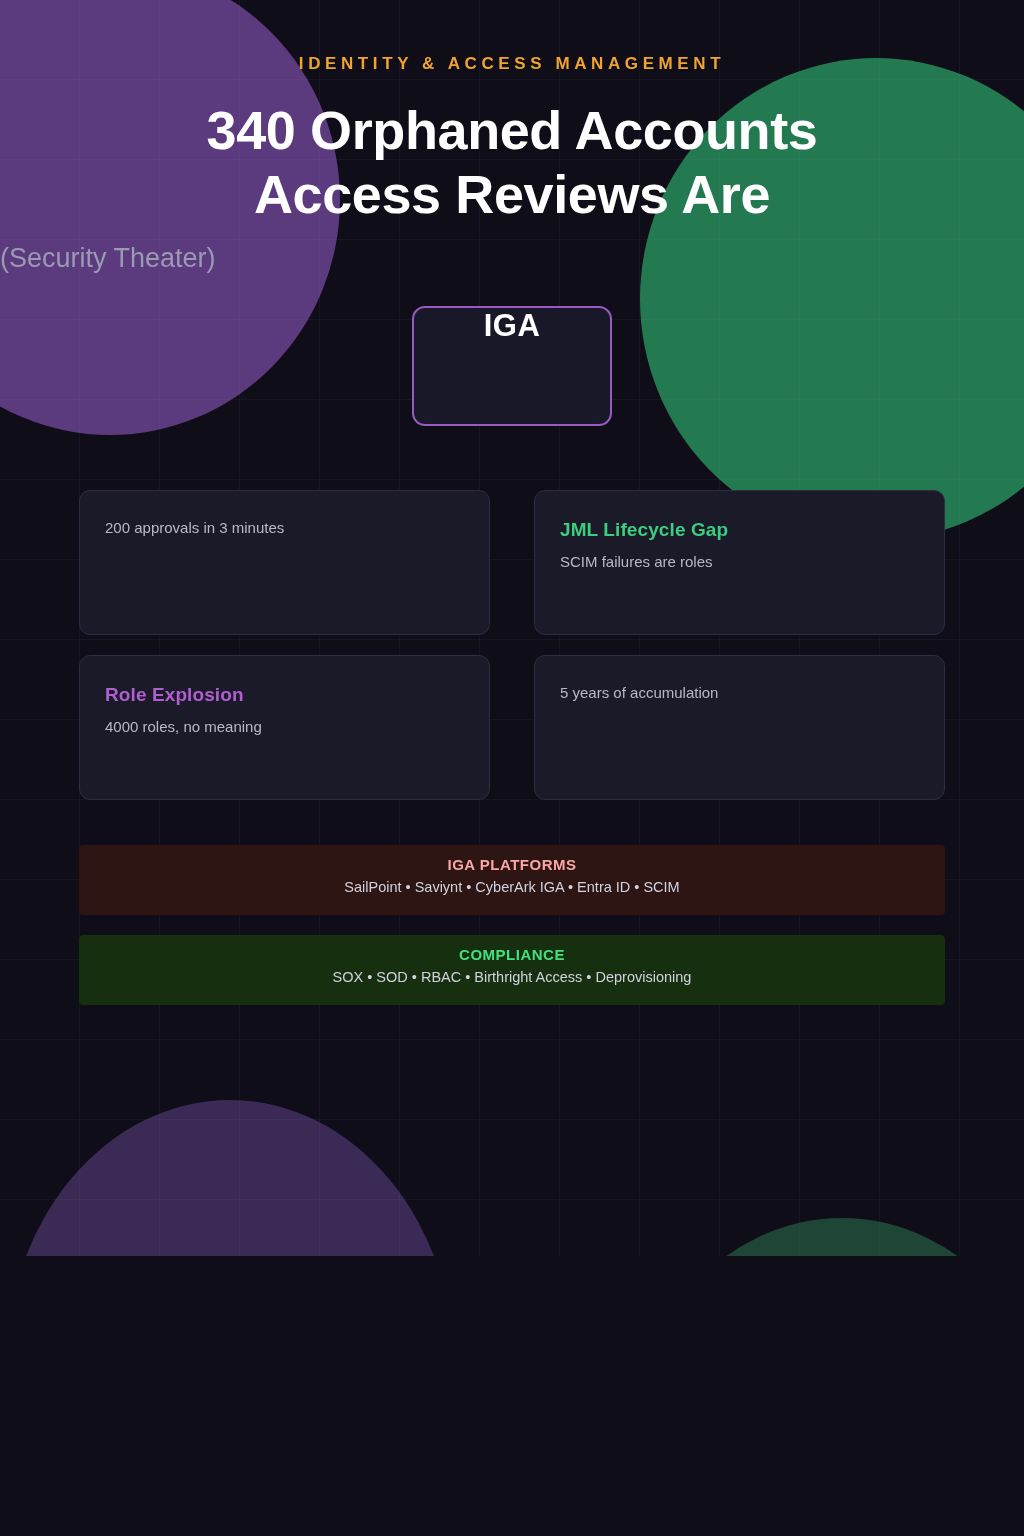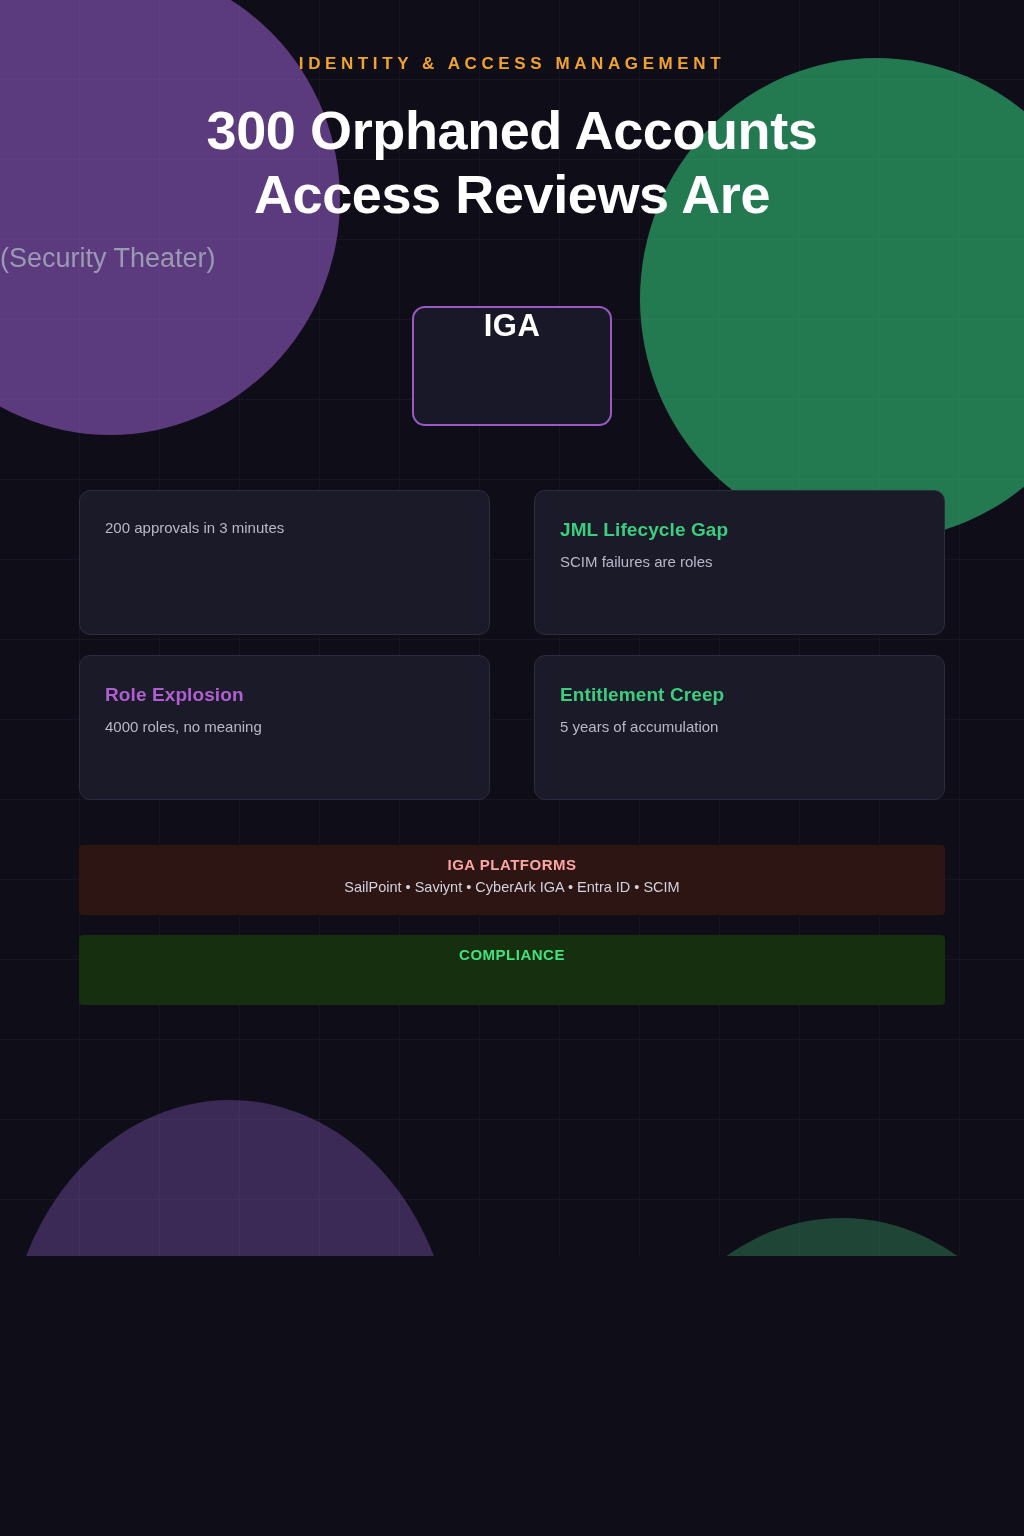--- a/index.html
+++ b/index.html
@@ -142,21 +142,21 @@
   <div class="blob blob-tl"></div>
   <div class="blob blob-tr"></div>
   <div class="blob blob-bl"></div>
   <div class="blob blob-br"></div>
 
   <div class="grid-overlay"></div>
 
   <div class="content">
 
     <div class="eyebrow">IDENTITY &amp; ACCESS MANAGEMENT</div>
-    <h1 class="headline">300 Orphaned Accounts Access Reviews Are</h1>
+    <h1 class="headline">340 Orphaned Accounts Access Reviews Are</h1>
     <div class="subhead">(Security Theater)</div>
 
     <div class="badge-row">
       <div class="badge">
         <span class="badge-label">IGA</span>
       </div>
     </div>
 
     <div class="cards">
 
@@ -168,33 +168,33 @@
         <div class="card-title green">JML Lifecycle Gap</div>
         <div class="card-desc">SCIM failures are roles</div>
       </div>
 
       <div class="card">
         <div class="card-title purple">Role Explosion</div>
         <div class="card-desc">4000 roles, no meaning</div>
       </div>
 
       <div class="card">
-        <div class="card-title green">Entitlement Creep</div>
         <div class="card-desc">5 years of accumulation</div>
       </div>
 
     </div>
 
     <div class="banners">
 
       <div class="banner banner-platforms">
         <div class="banner-title">IGA PLATFORMS</div>
         <div class="banner-items">SailPoint  •  Saviynt  •  CyberArk IGA  •  Entra ID  •  SCIM</div>
       </div>
 
       <div class="banner banner-compliance">
         <div class="banner-title">COMPLIANCE</div>
+        <div class="banner-items">SOX  •  SOD  •  RBAC  •  Birthright Access  •  Deprovisioning</div>
       </div>
 
     </div>
 
   </div>
 </div>
 
 </body></html>

